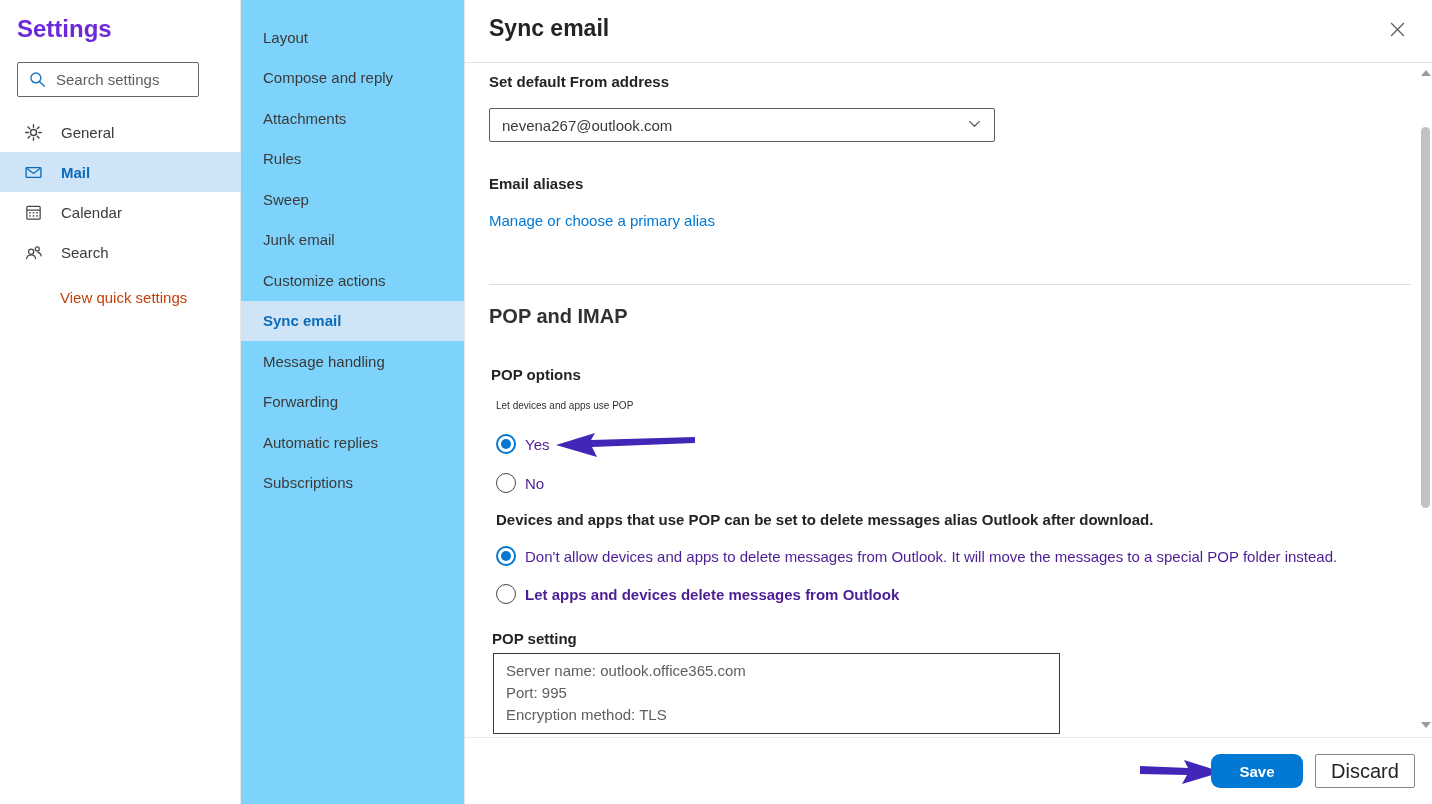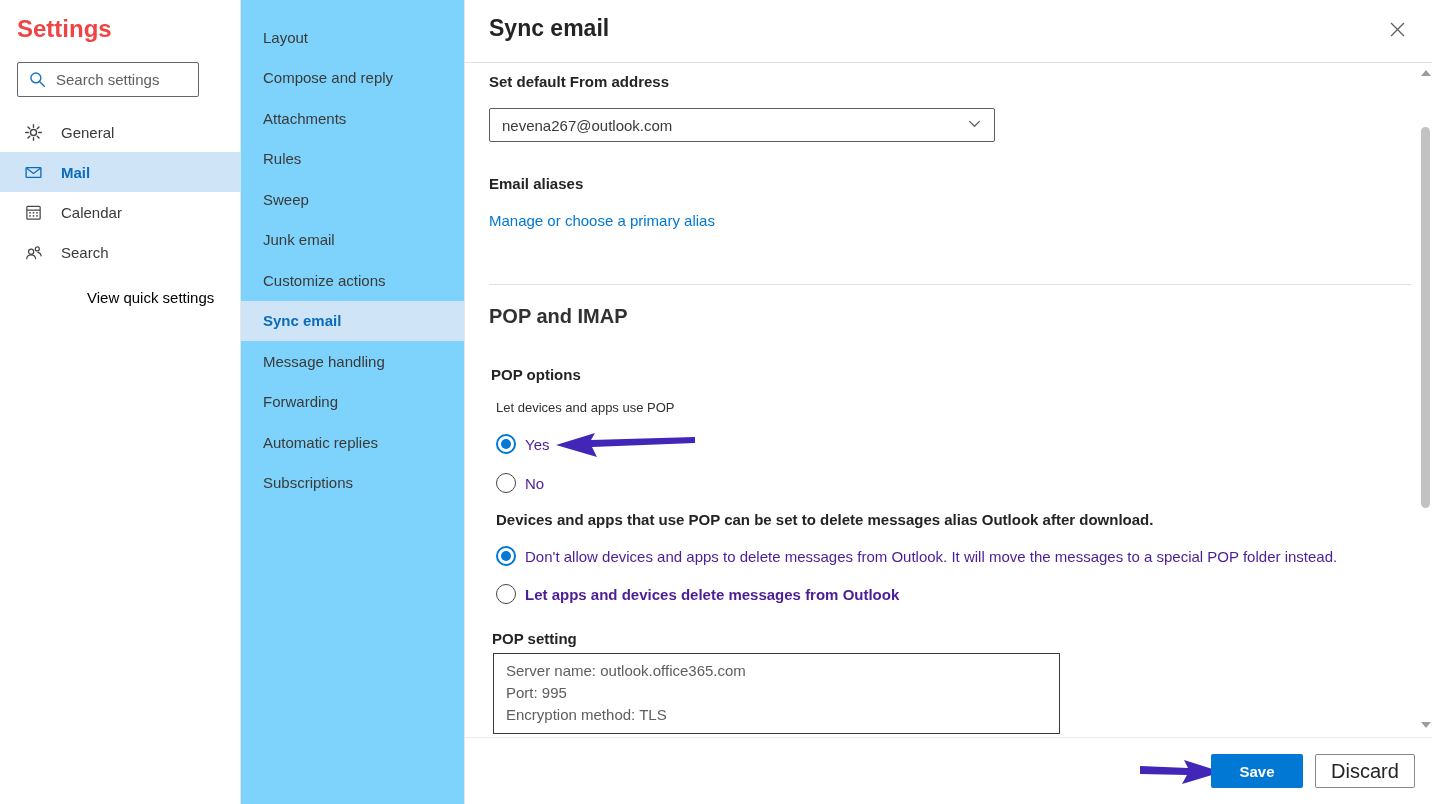--- a/index.html
+++ b/index.html
@@ -4,54 +4,54 @@
 <style>
   * { margin:0; padding:0; box-sizing:border-box; }
   html,body { width:1432px; height:804px; background:#fff; overflow:hidden;
     font-family:"Liberation Sans", sans-serif; color:#252423; }
   .app { position:relative; width:1432px; height:804px; background:#fff; }
 
   
   .sidebar { position:absolute; left:0; top:0; width:241px; height:804px;
     background:#fff; border-right:1px solid #e8e7e5; }
   .sidebar-title { position:absolute; left:17px; top:15px; font-size:24px;
-    font-weight:700; color:#ef4444; letter-spacing:0; }
+    font-weight:700; color:#6d28d9; letter-spacing:0; }
   .search-box { position:absolute; left:17px; top:62px; width:182px; height:35px;
     border:1px solid #666; border-radius:2px; background:#fff; display:flex;
     align-items:center; padding:0 8px 0 10px; gap:9px; }
   .search-box input { border:none; outline:none; width:100%; font-size:15px;
     font-family:"Liberation Sans", sans-serif; color:#252423; background:transparent; }
   .search-box input::placeholder { color:#605e5c; }
   .nav1 { position:absolute; left:0; top:112px; width:241px; }
   .nav1-item { height:40px; display:flex; align-items:center; padding-left:24px;
     gap:18px; font-size:15px; color:#3b3a39; cursor:pointer; }
   .nav1-item.sel { background:#cfe4f7; color:#0b6cbc; font-weight:700; }
   .icon18 { width:19px; height:19px; flex:none; display:inline-flex; }
   .quick-link { position:absolute; left:60px; top:289px; font-size:15px;
-    color:#000000; cursor:pointer;margin-left:27px; }
+    color:#c2410c; cursor:pointer; }
 
   
   .nav2 { position:absolute; left:241px; top:0; width:224px; height:804px;
     background:#7dd3fc; border-right:1px solid #e8e7e5; padding-top:17px; }
   .nav2-item { height:40.5px; display:flex; align-items:center; padding-left:22px;
     font-size:15px; color:#3b3a39; cursor:pointer; white-space:nowrap; }
   .nav2-item.sel { background:#cfe4f7; color:#0b6cbc; font-weight:700; }
 
   
   .main { position:absolute; left:465px; top:0; width:967px; height:804px; background:#fff; }
   .panel-title { position:absolute; left:24px; top:15px; font-size:23px; font-weight:700; }
   .close-btn { position:absolute; left:920px; top:19px; width:24px; height:24px;
     display:flex; align-items:center; justify-content:center; cursor:pointer; }
   .hr { position:absolute; height:1px; background:#e4e3e1; }
   .hr.top { left:0; top:62px; width:967px; }
   .hr.section { left:24px; top:284px; width:922px; background:#e1dfdd; }
   .hr.footer-line { left:0; top:737px; width:967px; background:#ecebe9; }
 
   .lbl { position:absolute; font-size:15px; font-weight:700; color:#252423; white-space:nowrap; }
-  .txt { position:absolute; font-size:13px; color:#3b3a39; white-space:nowrap; }
+  .txt { position:absolute; font-size:10px; color:#3b3a39; white-space:nowrap; }
 
   .dropdown { position:absolute; left:24px; top:108px; width:506px; height:34px;
     border:1px solid #605e5c; border-radius:2px; background:#fff; display:flex;
     align-items:center; justify-content:space-between; padding:0 12px; cursor:pointer; }
   .dropdown .dd-value { font-size:15px; color:#3b3a39; }
 
   .link { position:absolute; font-size:15px; color:#0078d4; cursor:pointer; white-space:nowrap; }
   .h2 { position:absolute; left:24px; top:305px; font-size:20px; font-weight:700; color:#323130; }
 
   .radio-row { position:absolute; display:flex; align-items:center; gap:9px; white-space:nowrap; }
@@ -62,21 +62,21 @@
     height:10px; border-radius:50%; background:#0078d4; }
   .radio-label { font-size:15px; color:#4c1d95; }
 
   .pop-box { position:absolute; left:28px; top:653px; width:567px; height:81px;
     border:1px solid #3b3a39; background:#fff; padding:6px 12px; }
   .pop-box div { font-size:15px; line-height:22px; color:#605e5c; white-space:nowrap; }
 
   .annotation-arrow { position:absolute; pointer-events:none; }
 
   .save-btn { position:absolute; left:746px; top:754px; width:92px; height:34px;
-    background:#0078d4; color:#fff; border:none; border-radius:2px; font-size:15px;
+    background:#0078d4; color:#fff; border:none; border-radius:9px; font-size:15px;
     font-weight:700; font-family:"Liberation Sans", sans-serif; cursor:pointer; }
   .discard-btn { position:absolute; left:850px; top:754px; width:100px; height:34px;
     background:#fff; color:#252423; border:1px solid #8a8886; border-radius:2px;
     font-size:20px; font-family:"Liberation Sans", sans-serif; cursor:pointer; }
 
   
   .scrollbar { position:absolute; left:955px; top:62px; width:12px; height:676px; }
   .scroll-up { position:absolute; left:1px; top:8px; width:0; height:0;
     border-left:5px solid transparent; border-right:5px solid transparent;
     border-bottom:6px solid #9e9c9a; cursor:pointer; }

